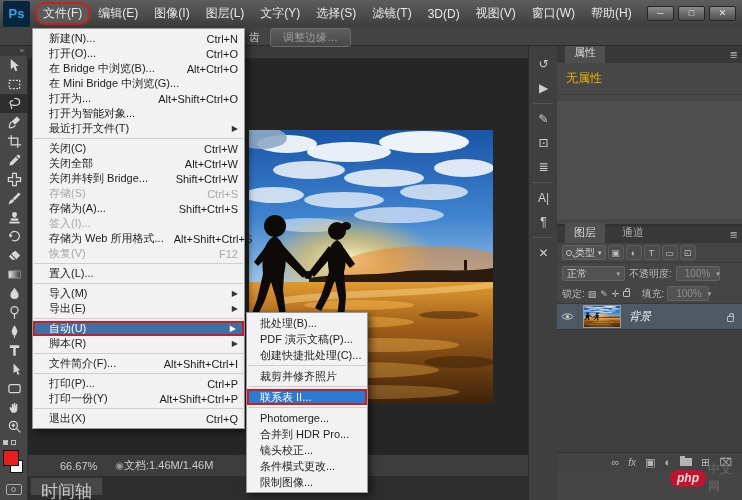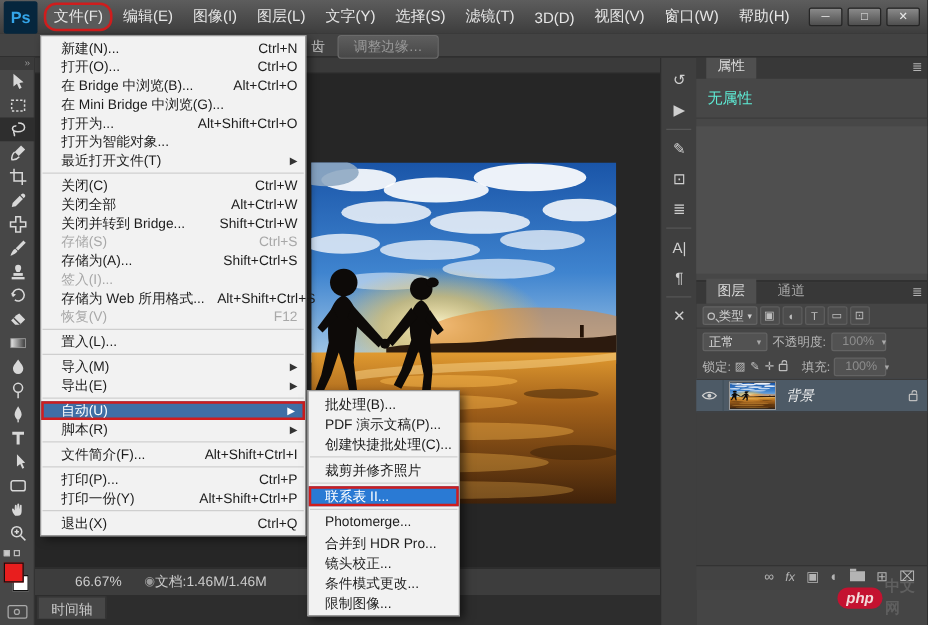--- a/index.html
+++ b/index.html
@@ -50,35 +50,35 @@
   .photo{position:absolute;left:221px;top:71px;width:244px;height:273px;}
   
   .statusbar{position:absolute;left:28px;top:454px;width:500px;height:22px;background:#3d3d3d;
     border-top:1px solid #292929;display:flex;align-items:center;color:#cccccc;font-size:11px;}
   .sb-zoom{margin-left:32px;}
   .sb-ico{margin-left:18px;color:#9a9a9a;font-size:10px;}
   .sb-doc{}
   .sb-arr{margin-left:40px;font-size:8px;color:#bbb;}
   .bottomrow{position:absolute;left:28px;top:476px;width:500px;height:24px;background:#2d2d2d;}
   .timeline-tab{position:absolute;left:2px;top:1px;height:18px;padding:2px 10px;background:#474747;
-    border:1px solid #333;border-bottom:none;color:#c6c6c6;font-size:11px;}
+    border:1px solid #333;border-bottom:none;color:#c6c6c6;font-size:17px;}
   
   .dockstrip{position:absolute;left:528px;top:46px;width:29px;height:454px;background:#3f3f3f;
     border-left:1px solid #2d2d2d;padding-top:6px;}
   .dock-ico{width:29px;height:24px;display:flex;align-items:center;justify-content:center;
     color:#cfcfcf;font-size:12px;}
   .dock-sep{height:1px;background:#565656;margin:3px 4px;}
   
   .panels{position:absolute;left:557px;top:46px;width:185px;height:454px;background:#454545;}
   .ptabbar{height:17px;background:#383838;display:flex;align-items:flex-end;position:relative;}
   .ptab{font-size:11px;color:#dcdcdc;background:#4f4f4f;padding:2px 9px 3px;margin-left:8px;}
   .ptab.inactive{background:transparent;color:#a8a8a8;}
   .pmenu{position:absolute;right:4px;top:3px;color:#b5b5b5;font-size:10px;}
   .props-body{height:163px;background:#474747;border-bottom:2px solid #313131;}
-  .props-empty{padding:7px 9px;color:#5eead4;font-size:12px;border-bottom:1px solid #3c3c3c;}
+  .props-empty{padding:7px 9px;color:#eab308;font-size:12px;border-bottom:1px solid #3c3c3c;}
   .props-inner{height:118px;background:#4f4f4f;margin-top:6px;}
   .lrow{display:flex;align-items:center;padding:0 5px;color:#b9b9b9;font-size:10px;}
   .filter-row{height:20px;gap:2px;border-bottom:1px solid #3a3a3a;}
   .kind-box{display:flex;align-items:center;background:#525252;border:1px solid #636363;border-radius:2px;
     height:15px;padding:0 3px;gap:3px;color:#cfcfcf;}
   .lens{width:6px;height:6px;border:1px solid #c2c2c2;border-radius:50%;position:relative;}
   .lens::after{content:"";position:absolute;left:5px;top:5px;width:4px;height:1px;background:#c2c2c2;transform:rotate(45deg);}
   .mini-btn{width:16px;height:15px;background:#4c4c4c;border:1px solid #5d5d5d;border-radius:2px;
     color:#bdbdbd;font-size:9px;display:flex;align-items:center;justify-content:center;}
   .blend-row{height:21px;gap:4px;}
@@ -398,21 +398,21 @@
         <span>类型</span>
         <span style="font-size: 7px;">▾</span>
       </span>
       <span class="mini-btn">▣</span>
       <span class="mini-btn">◐</span>
       <span class="mini-btn">T</span>
       <span class="mini-btn">▭</span>
       <span class="mini-btn">⊡</span>
     </div>
   <div class="lrow blend-row">
-    <span class="dd" style="width:52px">
+    <span class="dd" style="width:63px">
       <span>正常</span>
         <span class="car">▾</span>
     </span>
     <span>不透明度:</span>
     <span class="dd dim" style="width:44px">
       <span>100%</span>
         <span class="car">▾</span>
     </span>
   </div>
   <div class="lrow lock-row">

